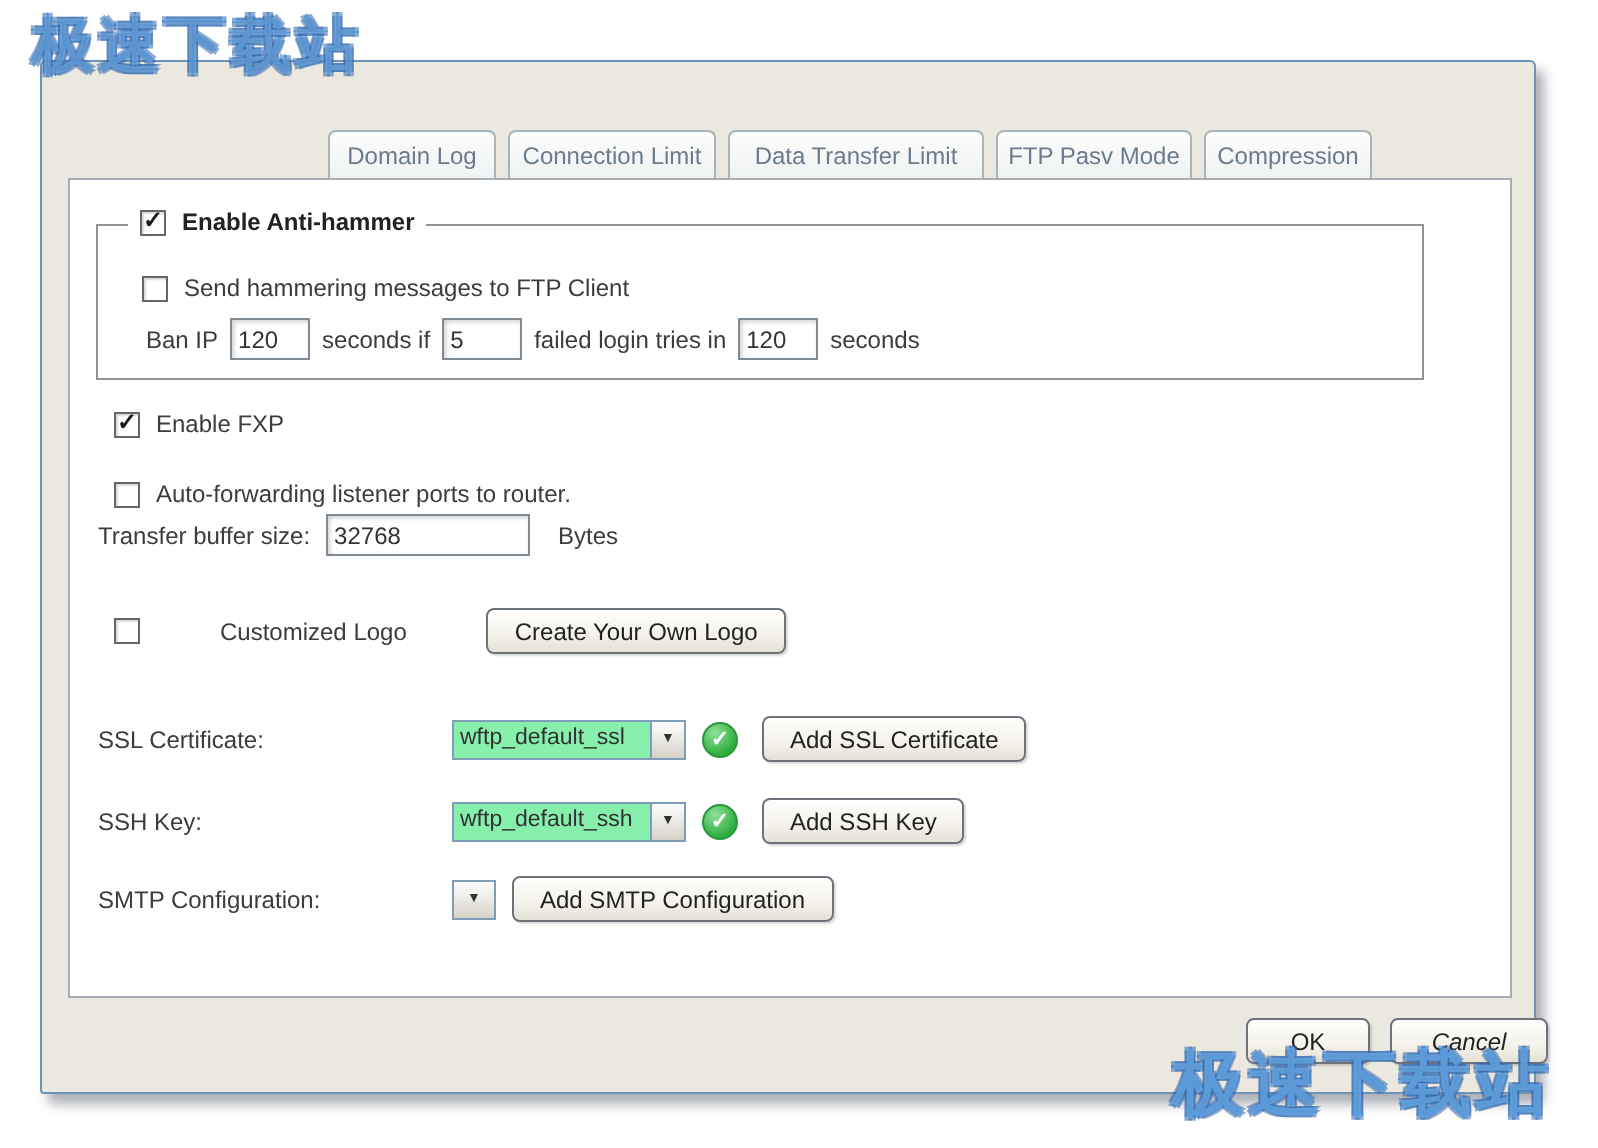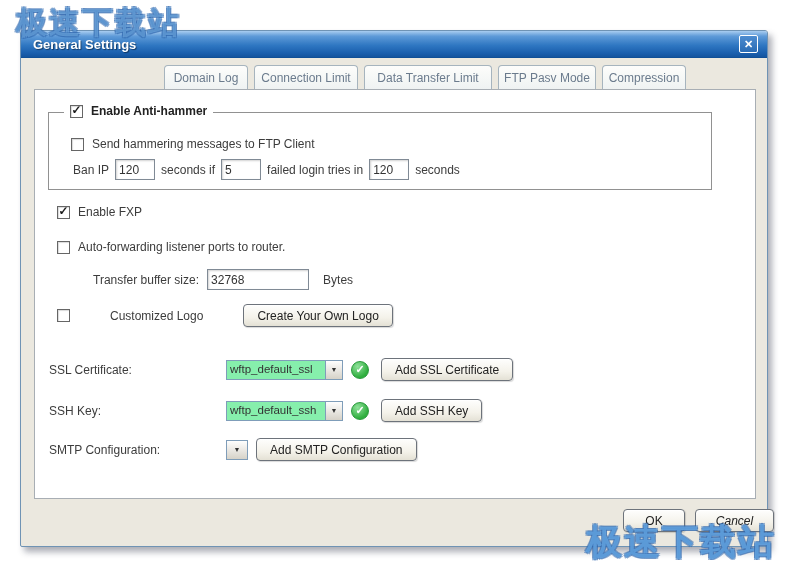--- a/index.html
+++ b/index.html
@@ -97,24 +97,20 @@
 </style>
 </head>
 <body>
 
 <div class="page">
 
   <div class="watermark wm-top">极速下载站</div>
 
   <div class="dialog">
 
-    <div class="titlebar">
-      <span class="title-text">General Settings</span>
-      <div class="close-btn">✕</div>
-    </div>
 
     <div class="tab tab-inactive tab-domainlog">
       <span>Domain Log</span>
     </div>
     <div class="tab tab-inactive tab-connlimit">
       <span>Connection Limit</span>
     </div>
     <div class="tab tab-inactive tab-datalimit">
       <span>Data Transfer Limit</span>
     </div>
@@ -156,21 +152,21 @@
           <span class="cb-mark">✓</span>
         </span>
         <span>Enable FXP</span>
       </div>
 
       <div class="row" style="left:22px; top:150px;">
         <span class="cb"></span>
         <span>Auto-forwarding listener ports to router.</span>
       </div>
 
-      <div class="row" style="left:14px; top:179px;margin-left:44px;">
+      <div class="row" style="left:14px; top:167px;">
         <span>Transfer buffer size:</span>
         <input class="num-input buf-input" value="32768" style="">
         <span style="margin-left:6px;">Bytes</span>
       </div>
 
       <div class="row" style="left:22px; top:214px;gap:40px;">
         <span class="cb"></span>
         <span>Customized Logo</span>
         <button class="btn" style="margin-left:0;">Create Your Own Logo</button>
       </div>

